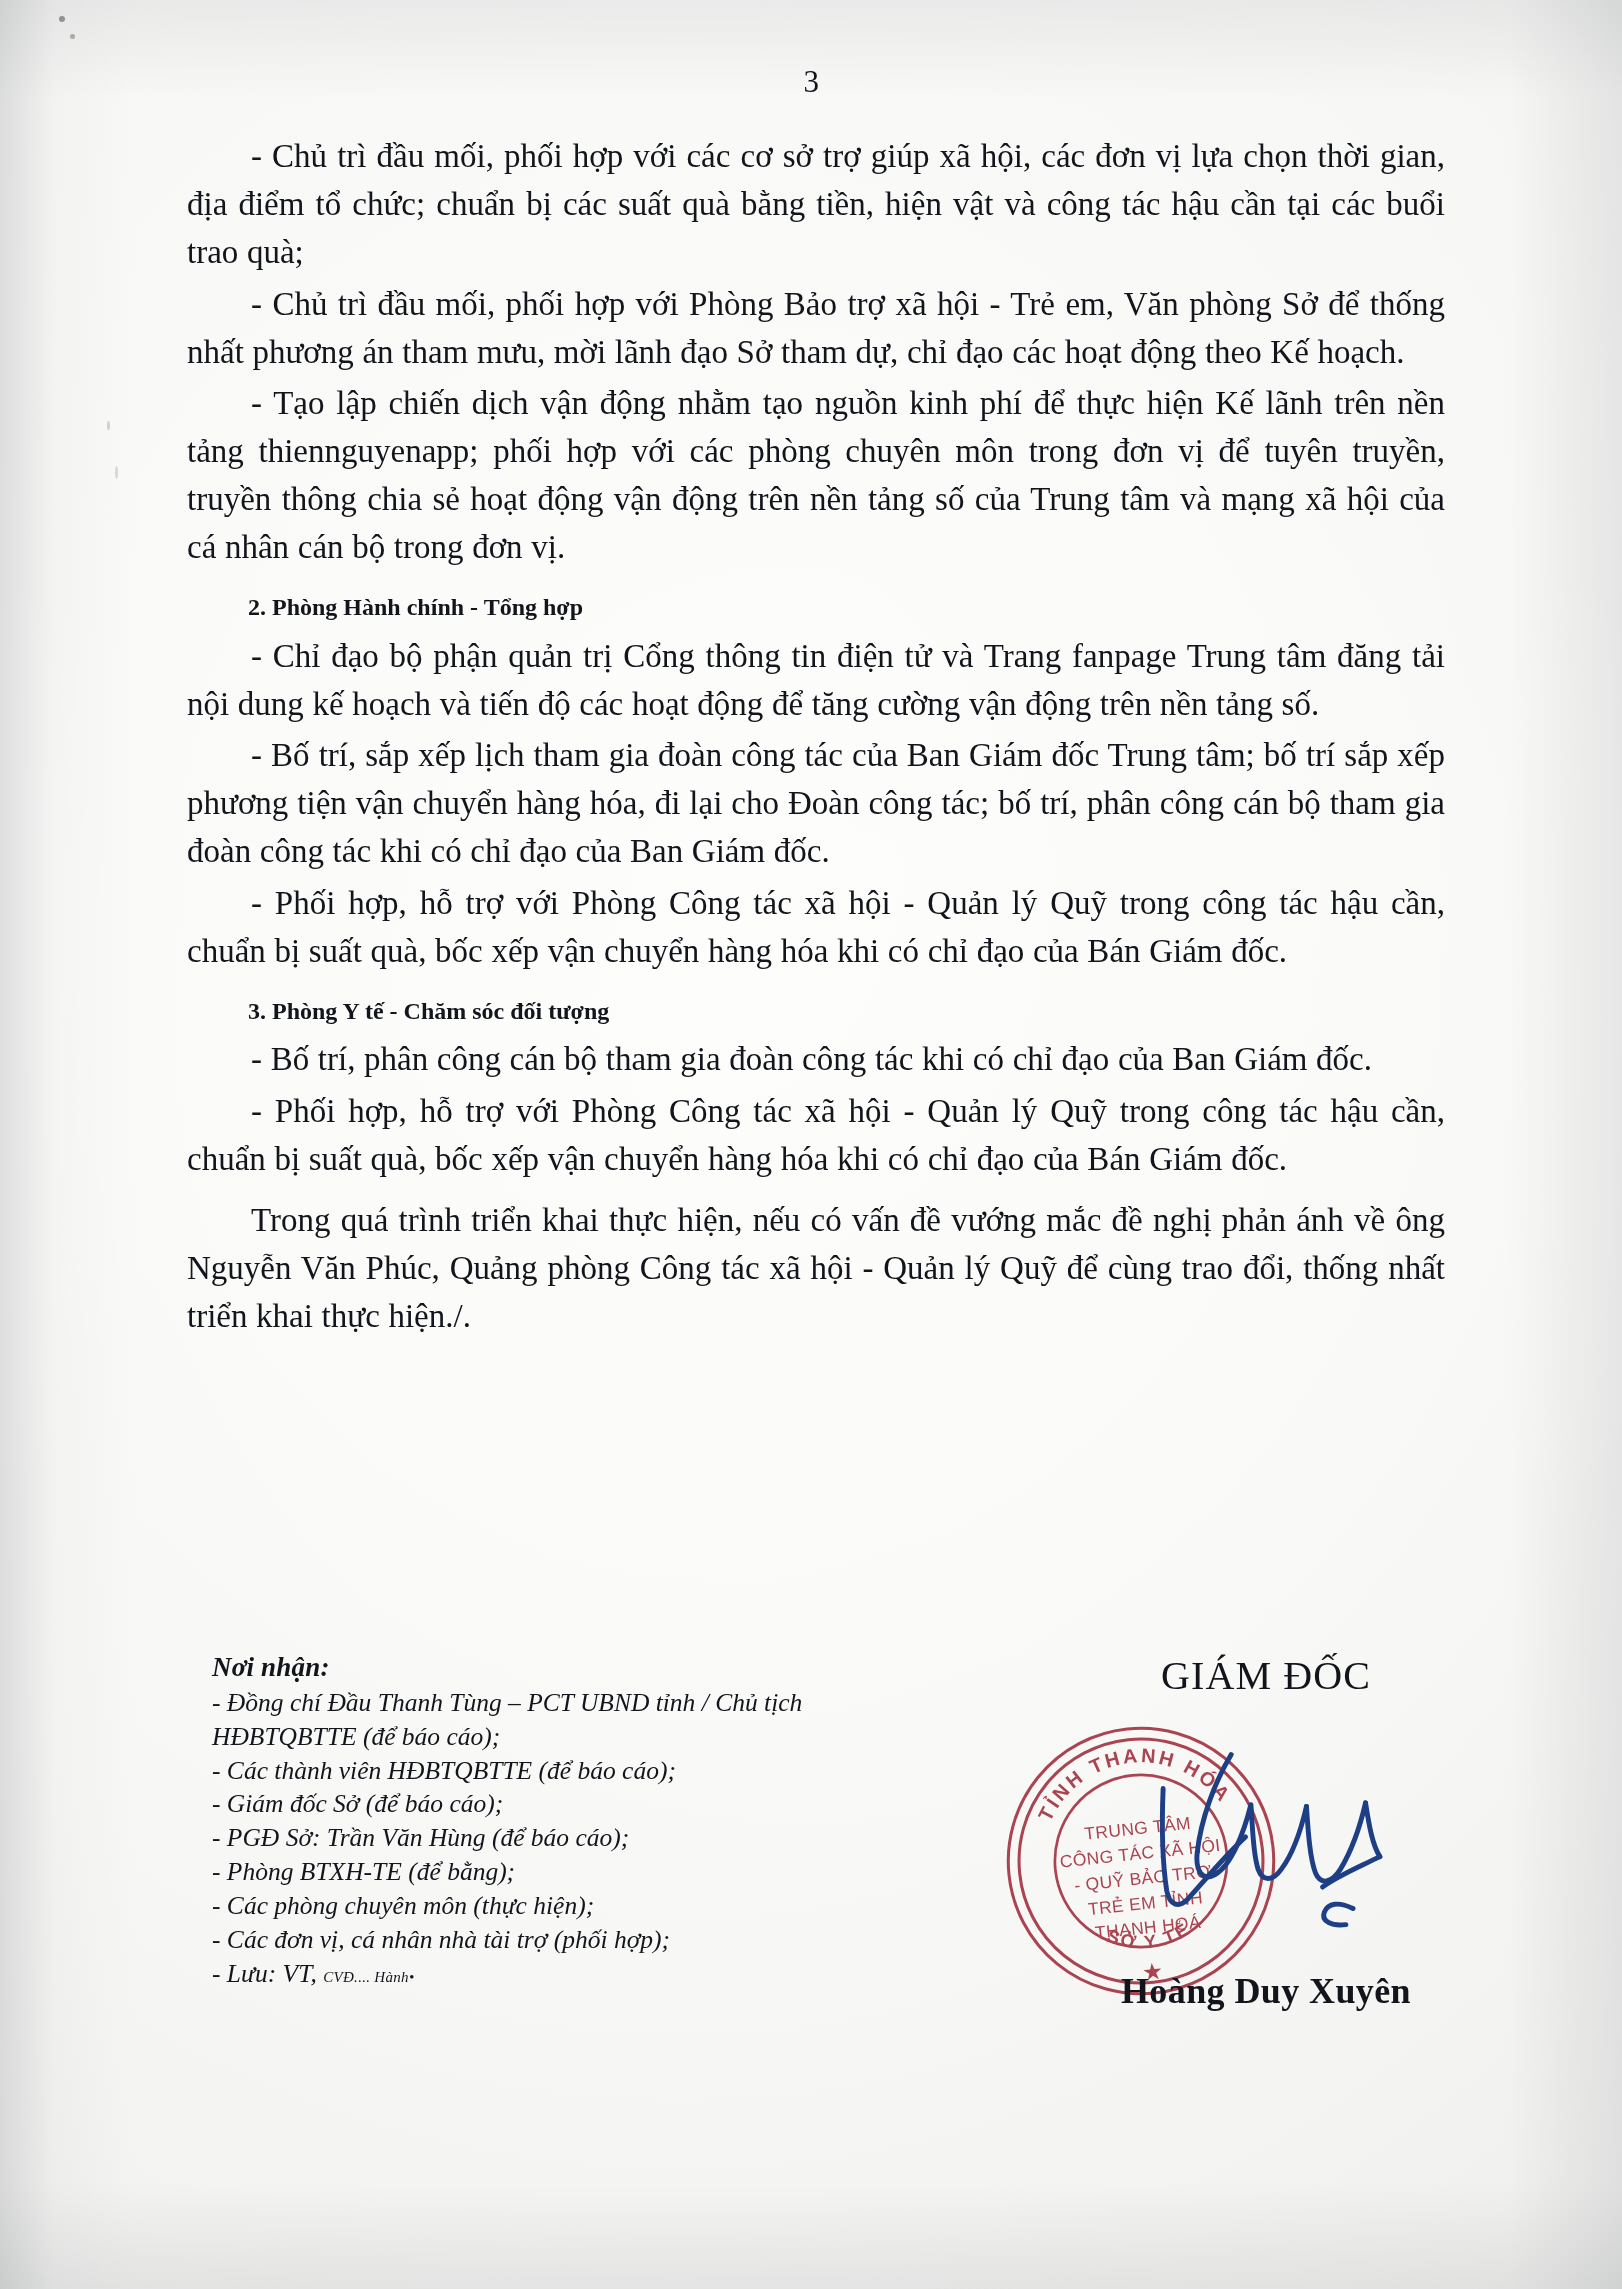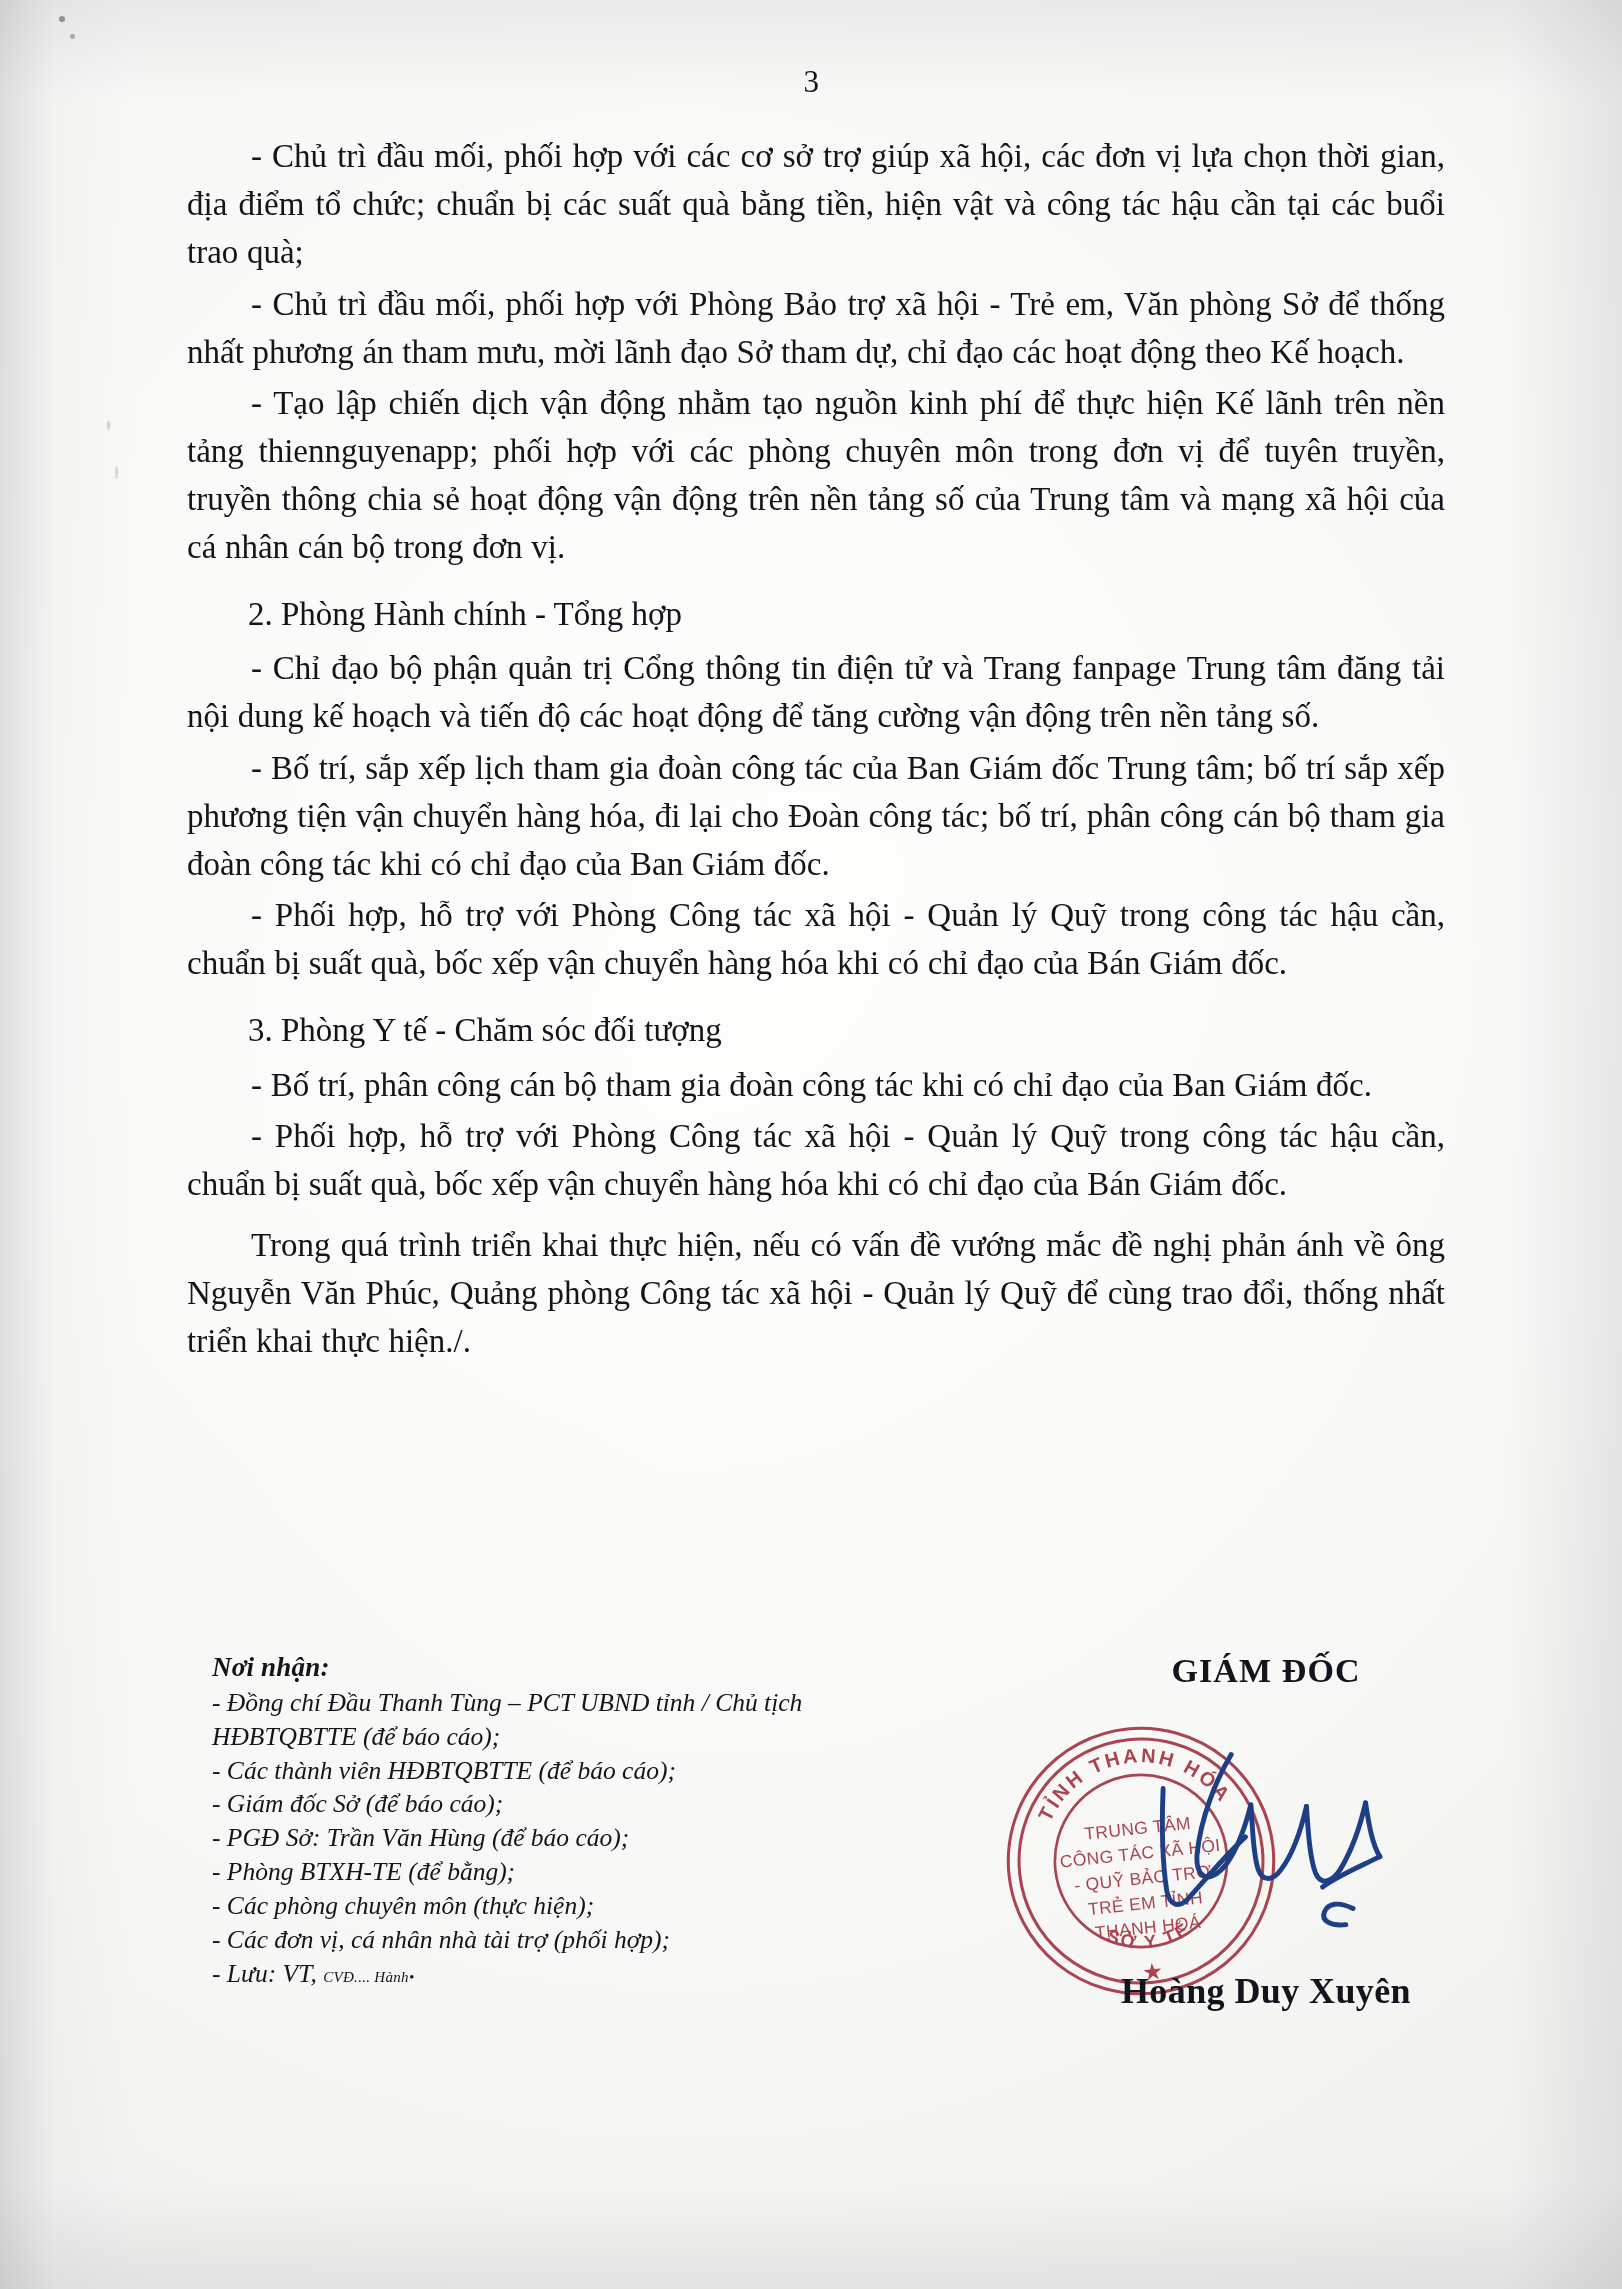--- a/index.html
+++ b/index.html
@@ -76,22 +76,22 @@
     font-size: 33px;
     line-height: 1.455;
     text-align: justify;
     text-indent: 64px;
     word-spacing: 0.4px;
   }
 
   p.para.first { margin-top: 32px; }
 
   h2.heading {
-    font-size: 33px;
-    font-weight: normal;
+    font-size: 24px;
+    font-weight: bold;
     margin: 19.7px 0 7.2px 0;
     text-indent: 61px;
     line-height: 1.4;
   }
 
   .spacer-sm { height: 9px; }
 
   
   .footer {
     position: absolute;
@@ -131,22 +131,22 @@
   }
 
   .signature {
     position: absolute;
     left: 967px;
     top: 0;
     width: 573px;
     text-align: center;
   }
   .sig-title {
-    font-size: 34px;
-    font-weight: bold;
+    font-size: 40px;
+    font-weight: normal;
     letter-spacing: 1.1px;
     margin-left: 9px;
   }
   .sig-name {
     position: absolute;
     left: 0; right: 0;
     top: 318px;
     font-size: 36px;
     font-weight: bold;
     letter-spacing: 0.4px;

